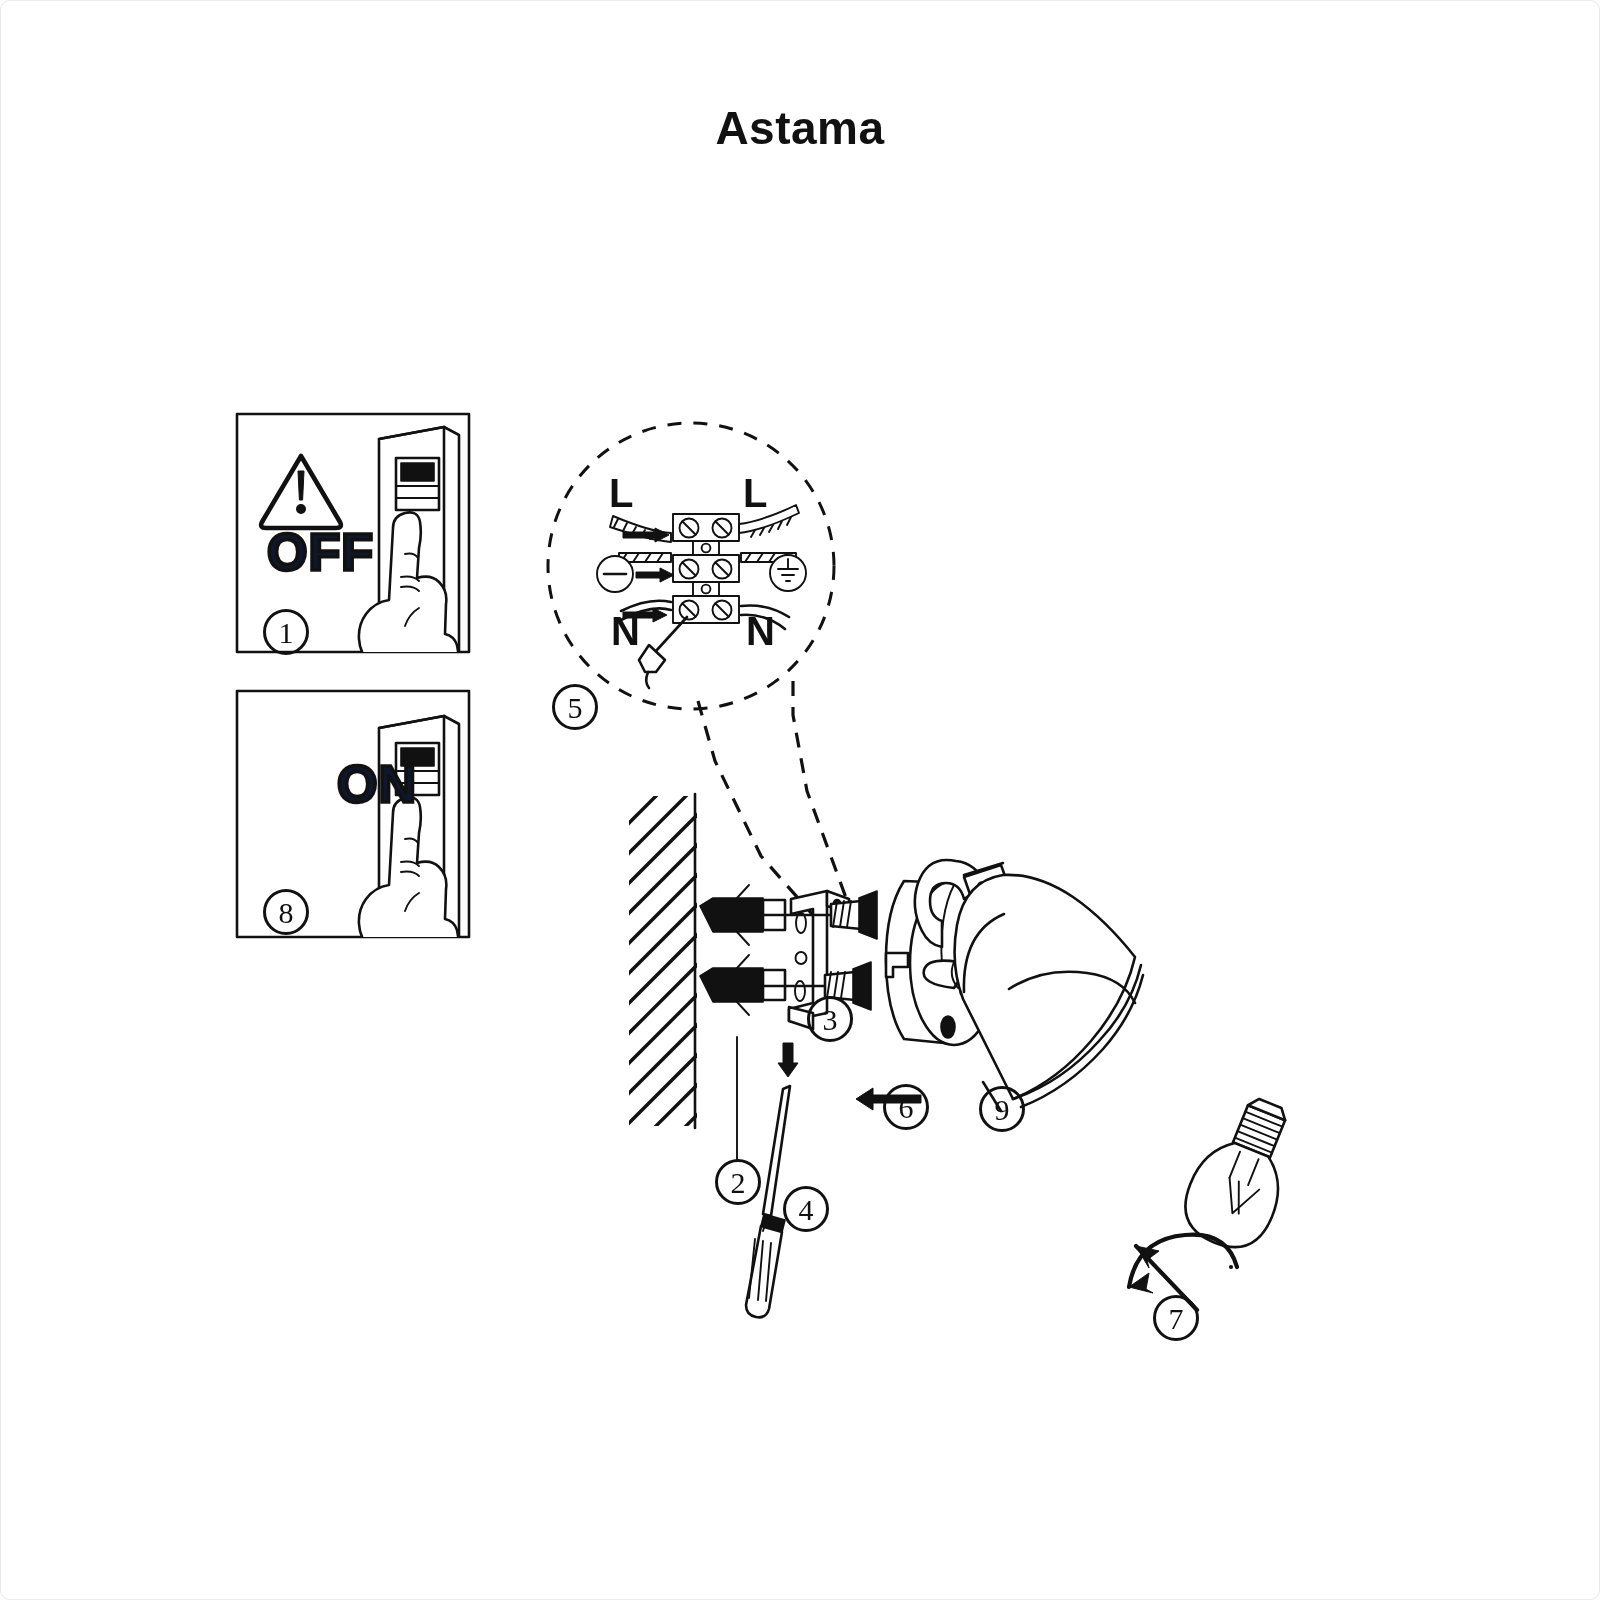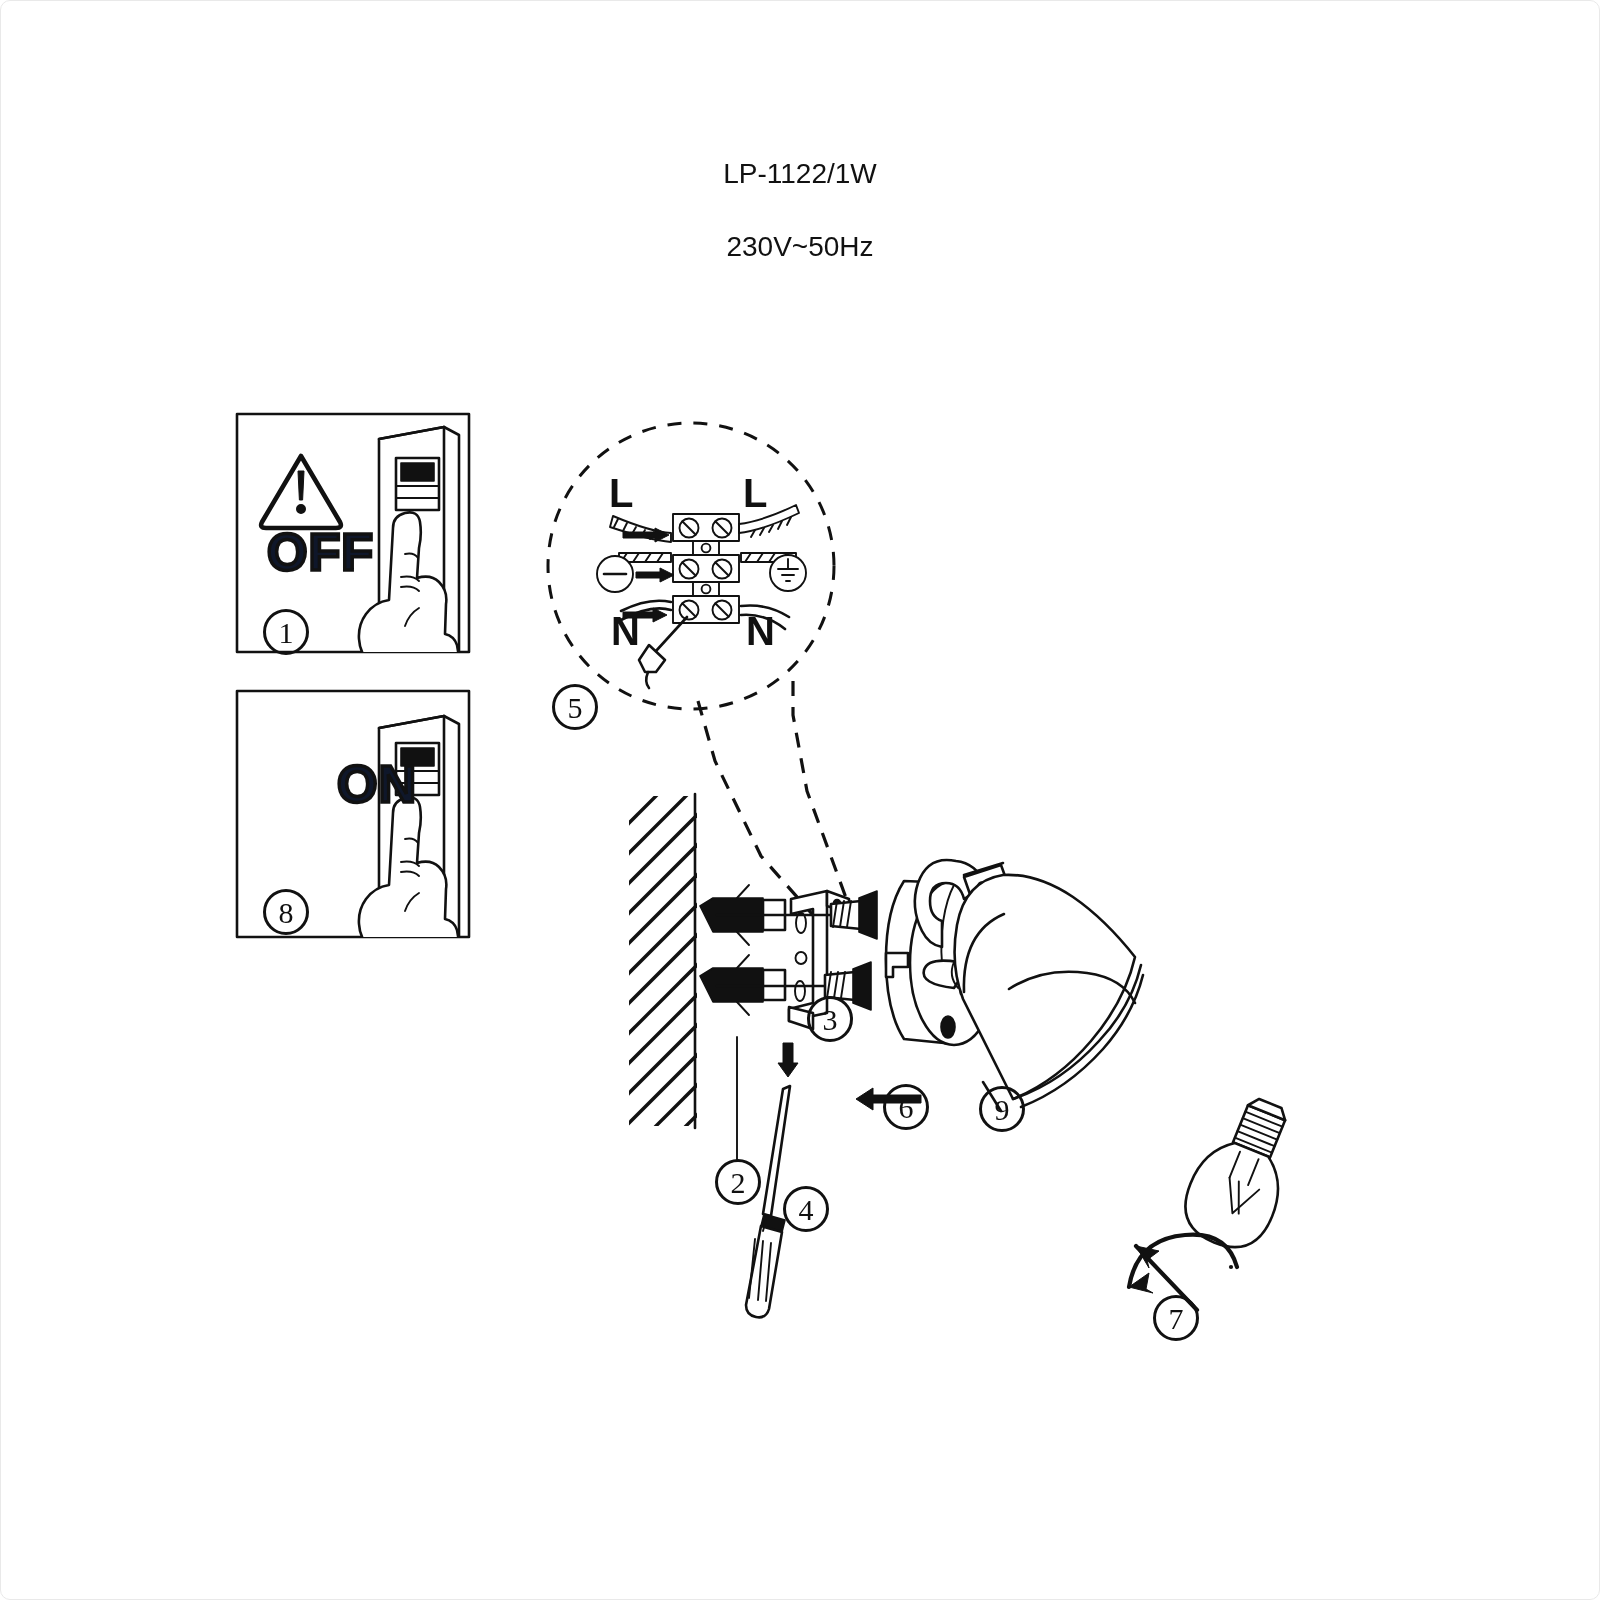--- a/index.html
+++ b/index.html
@@ -88,22 +88,21 @@
     color: #111111;
     font-family: "Liberation Sans", sans-serif;
   }
 </style>
 </head>
 <body>
 
 <div id="page">
   <div id="sheet">
 
-    <div class="hdr" id="model">LP-1122/1W</div>
-    <div class="hdr" id="volts">230V~50Hz</div>
+    <div class="hdr" id="brand">Astama</div>
 
     <svg class="layer" viewBox="0 0 1600 1600">
       <defs>
         <clipPath id="wallclip">
             <rect x="628" y="795" width="68" height="330"></rect>
           </clipPath>
         <clipPath id="p1clip">
             <rect x="236" y="413" width="232" height="238"></rect>
           </clipPath>
         <clipPath id="p2clip">

